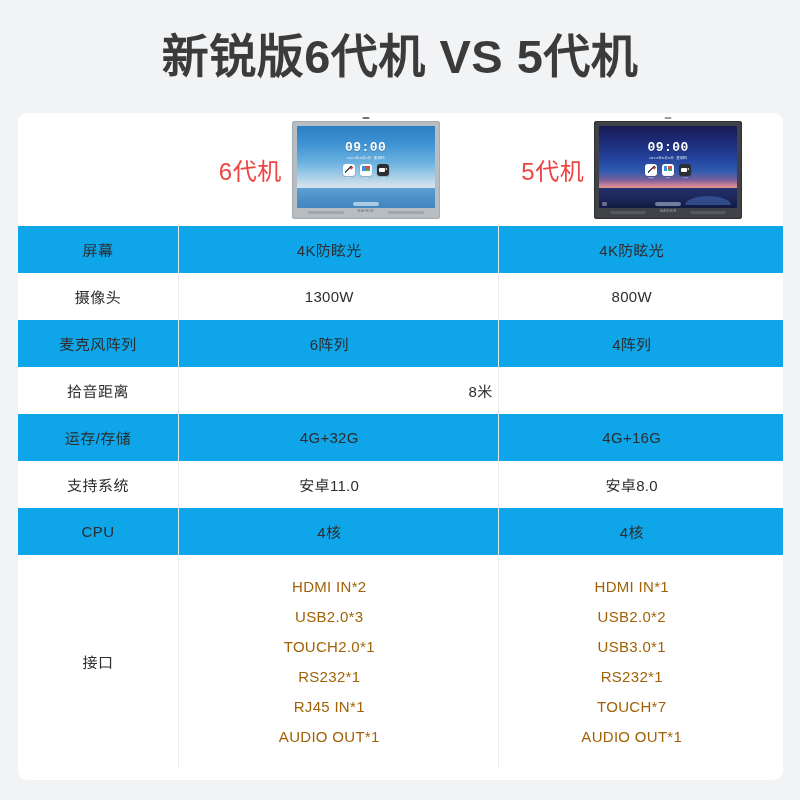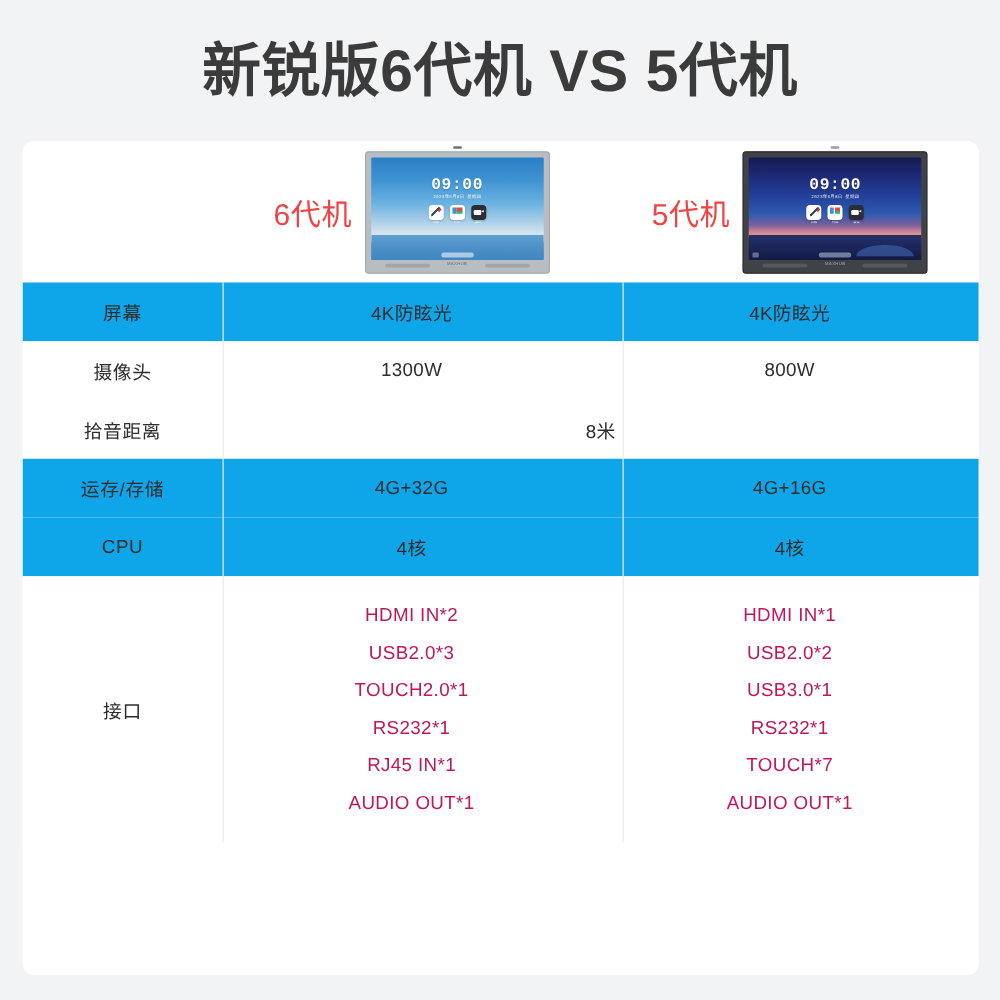--- a/index.html
+++ b/index.html
@@ -370,21 +370,21 @@
   }
   .ports-list {
     display: flex;
     flex-direction: column;
     align-items: center;
     justify-content: center;
     gap: 0;
   }
   .ports-list span {
     font-size: 15px;
-    color: #be185d;
+    color: #a16207;
     line-height: 30px;
     letter-spacing: 0.3px;
     white-space: nowrap;
   }
 </style>
 </head>
 <body>
 
 <div id="page">
 
@@ -464,32 +464,42 @@
         <div class="cell-val">4K防眩光</div>
         <div class="cell-val">4K防眩光</div>
       </div>
 
       <div class="row even">
         <div class="cell-label">摄像头</div>
         <div class="cell-val">1300W</div>
         <div class="cell-val">800W</div>
       </div>
 
+      <div class="row odd">
+        <div class="cell-label">麦克风阵列</div>
+        <div class="cell-val">6阵列</div>
+        <div class="cell-val">4阵列</div>
+      </div>
 
       <div class="row even">
         <div class="cell-label">拾音距离</div>
         <div class="cell-val">8米</div>
       </div>
 
       <div class="row odd">
         <div class="cell-label">运存/存储</div>
         <div class="cell-val">4G+32G</div>
         <div class="cell-val">4G+16G</div>
       </div>
 
+      <div class="row even">
+        <div class="cell-label">支持系统</div>
+        <div class="cell-val">安卓11.0</div>
+        <div class="cell-val">安卓8.0</div>
+      </div>
 
       <div class="row odd">
         <div class="cell-label">CPU</div>
         <div class="cell-val">4核</div>
         <div class="cell-val">4核</div>
       </div>
 
       <div class="row even ports">
         <div class="cell-label">接口</div>
         <div class="cell-val">

